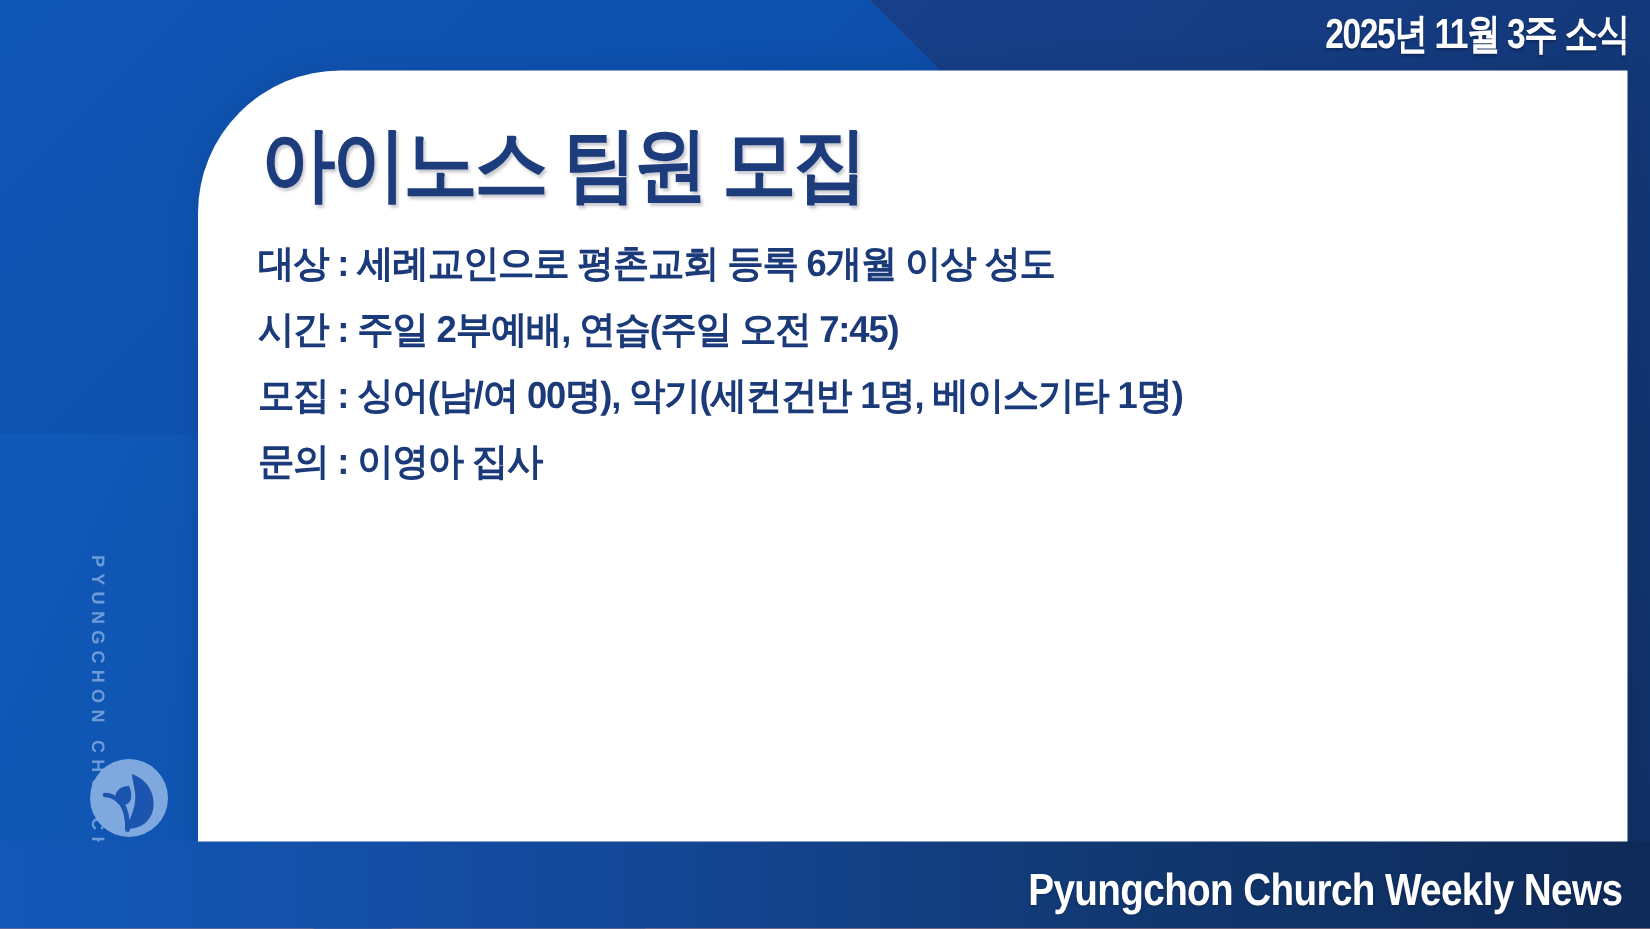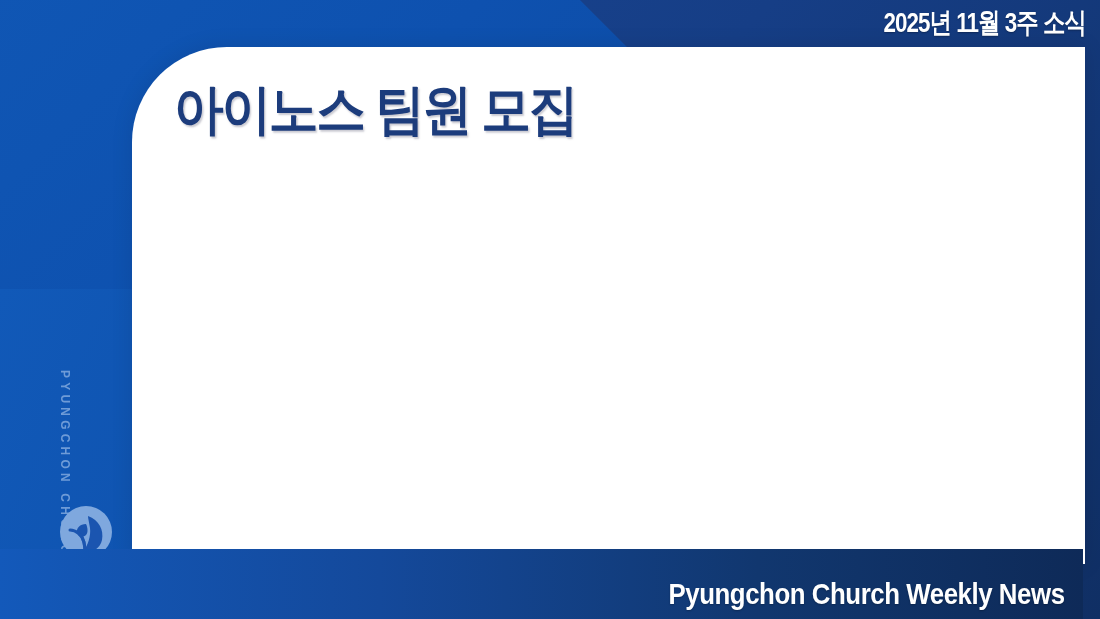--- a/index.html
+++ b/index.html
@@ -46,23 +46,23 @@
     bottom: 0;
     width: 430px;
     height: 330px;
     background: linear-gradient(115deg, #1159B8 0%, #0F53AF 55%, #114F9E 100%);
   }
 
   
   .footer-band {
     position: absolute;
     left: 0;
-    right: 17px;
+    right: 0;
     bottom: 0;
-    height: 70px;
+    height: 58px;
     background: linear-gradient(90deg, #1359BA 0%, #14499B 35%, #11376F 70%, #0E2A58 100%);
   }
 
   .footer-text {
     position: absolute;
     right: 18px;
     bottom: 8px;
     color: #FFFFFF;
     font-size: 30px;
     font-weight: bold;
@@ -176,20 +176,26 @@
       <path d="M28 20 C22 20 18 24 19 29 C20 33 25 34 28 31 C30 29 30 24 28 20 Z" fill="#1B55B0"></path>
       <path d="M12 26 C18 26 24 31 26 38 C27 42 27 46 27 49" stroke="#1B55B0" stroke-width="3" fill="none" stroke-linecap="round"></path>
       <path d="M27 49 C27 43 26 36 23 31" stroke="#1B55B0" stroke-width="3" fill="none" stroke-linecap="round"></path>
     </svg>
   </div>
 
   <div class="card">
 
     <div class="card-title">아이노스 팀원 모집</div>
 
+    <div class="body-list">
+      <div class="body-line">대상 : 세례교인으로 평촌교회 등록 6개월 이상 성도</div>
+      <div class="body-line">시간 : 주일 2부예배, 연습(주일 오전 7:45)</div>
+      <div class="body-line">모집 : 싱어(남/여 00명), 악기(세컨건반 1명, 베이스기타 1명)</div>
+      <div class="body-line">문의 : 이영아 집사</div>
+    </div>
 
   </div>
 
   <div class="footer-band">
     <div class="footer-text">Pyungchon Church Weekly News</div>
   </div>
 
 </div>
 
 </body></html>

